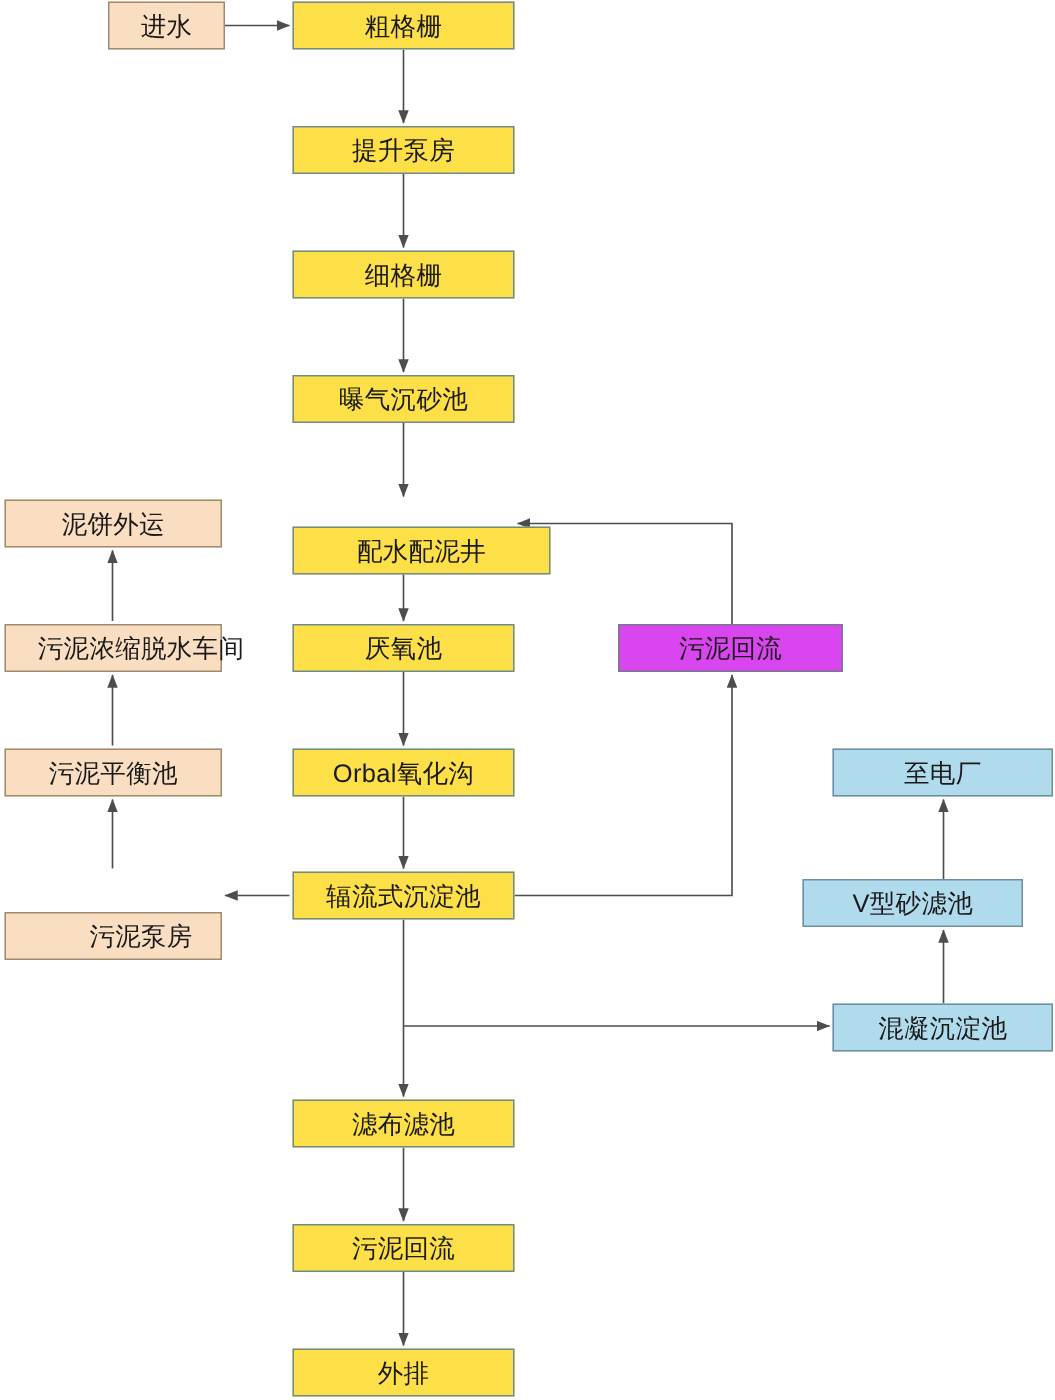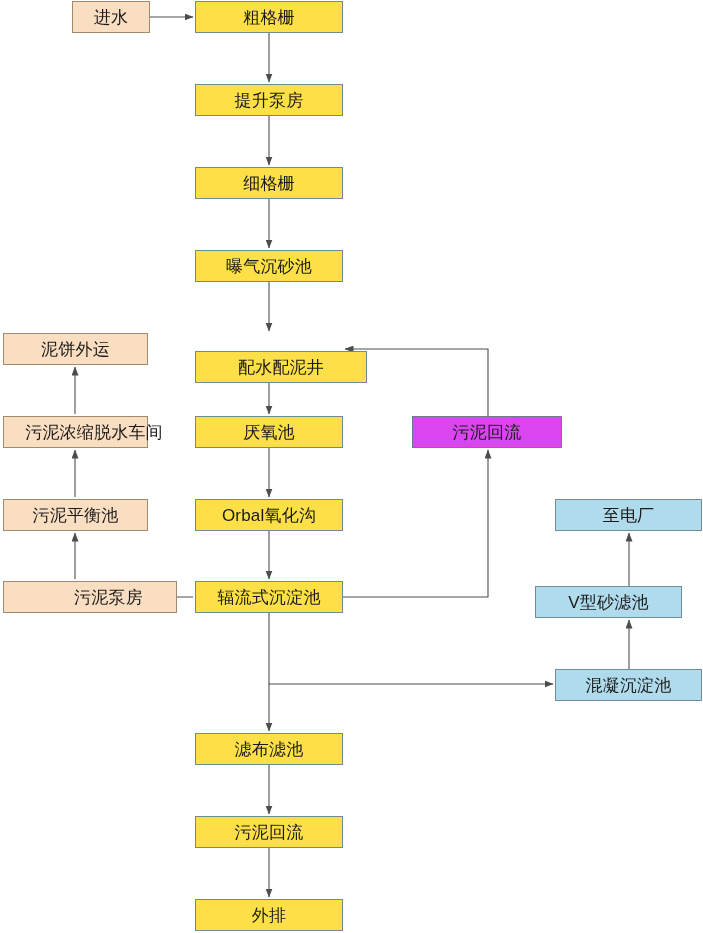--- a/index.html
+++ b/index.html
@@ -116,21 +116,21 @@
       </div>
       <div class="node orange" style="left: 3px; top: 333px; width: 145px; height: 32px;">
         <span>泥饼外运</span>
       </div>
       <div class="node orange" style="left: 3px; top: 416px; width: 145px; height: 32px; padding-left: 37px;">
         <span>污泥浓缩脱水车间</span>
       </div>
       <div class="node orange" style="left: 3px; top: 499px; width: 145px; height: 32px;">
         <span>污泥平衡池</span>
       </div>
-      <div class="node orange" style="left: 3px; top: 581px; width: 174px; height: 32px; padding-left: 37px;">
+      <div class="node orange" style="left: 3px; top: 608px; width: 145px; height: 32px; padding-left: 37px;">
         <span>污泥泵房</span>
       </div>
       <div class="node purple" style="left: 412px; top: 416px; width: 150px; height: 32px;">
         <span>污泥回流</span>
       </div>
       <div class="node blue" style="left: 555px; top: 499px; width: 147px; height: 32px;">
         <span>至电厂</span>
       </div>
       <div class="node blue" style="left: 535px; top: 586px; width: 147px; height: 32px;">
         <span>V型砂滤池</span>

